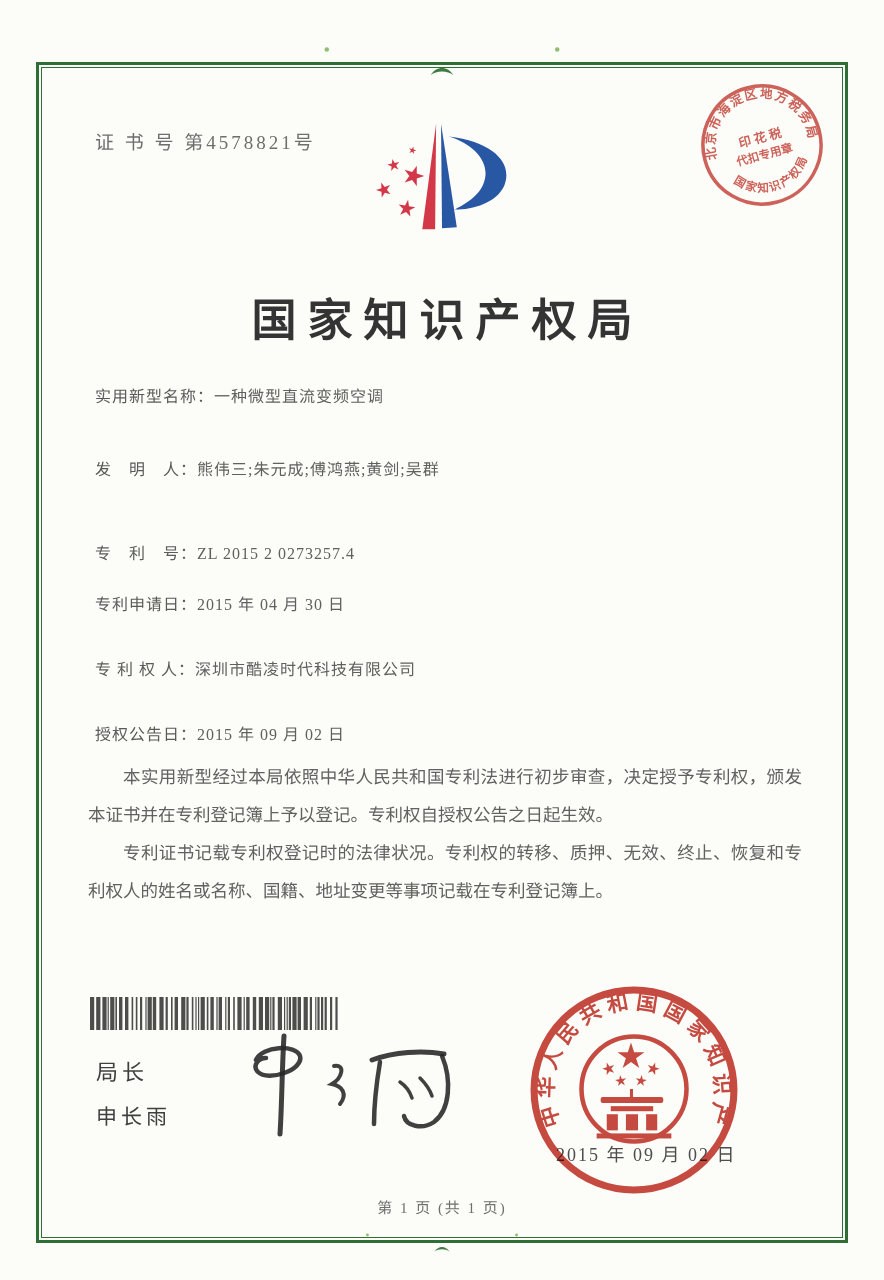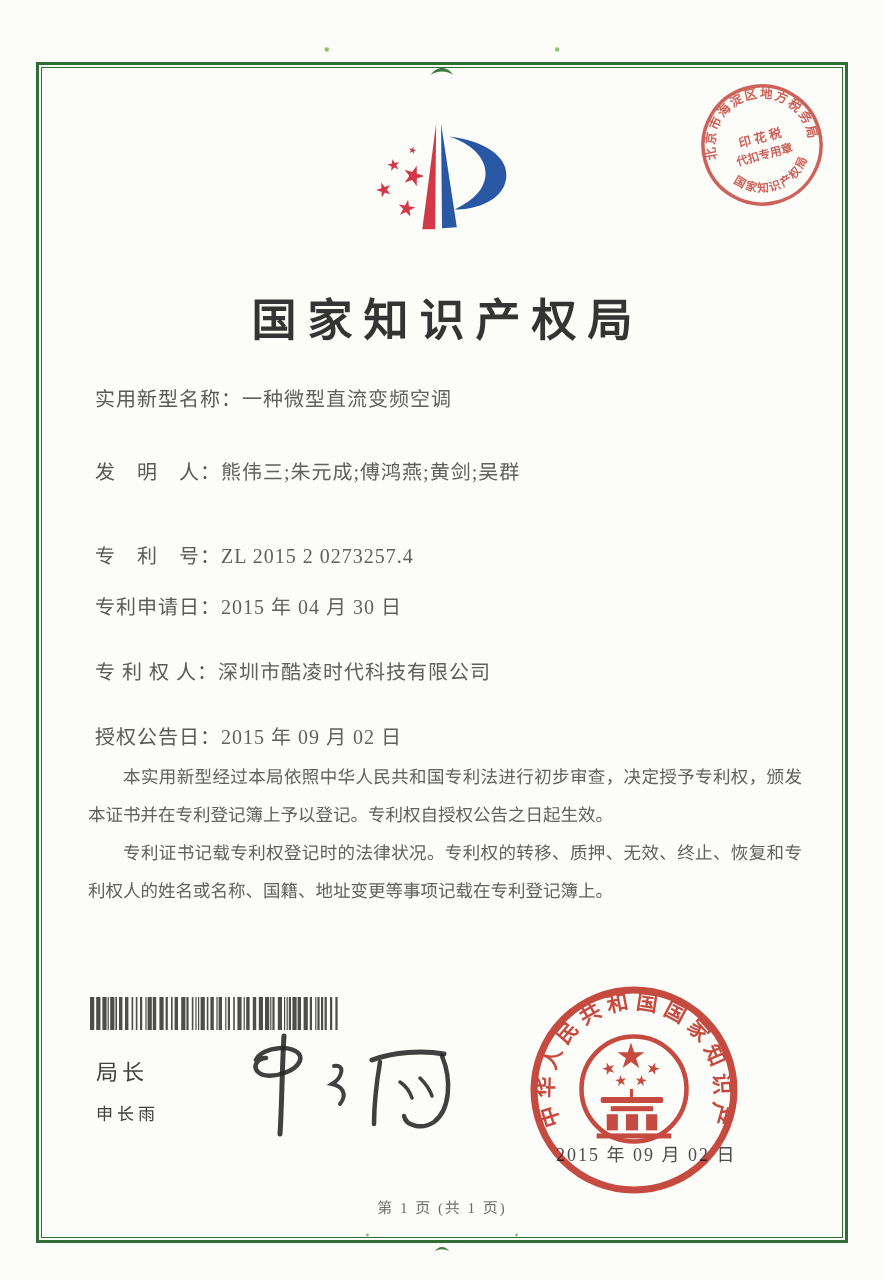--- a/index.html
+++ b/index.html
@@ -40,21 +40,21 @@
     opacity:.8; mix-blend-mode:multiply;
   }
   .title{
     position:absolute; left:0; top:254px; width:100%;
     text-align:center; font-size:45px; font-weight:600;
     letter-spacing:11px; text-indent:11px; color:#343434;
   }
 
   
   .fields{position:absolute; left:0; top:0; width:100%;}
-  .field{position:absolute; left:95px; font-size:20px; color:#5d5d5d;
+  .field{position:absolute; left:95px; font-size:16px; color:#5d5d5d;
          letter-spacing:1px; white-space:nowrap;}
   .field:nth-of-type(1){top:383px;}
   .field:nth-of-type(2){top:456px;}
   .field:nth-of-type(3){top:526px;margin-top:14px;}
   .field:nth-of-type(4){top:591px;}
   .field:nth-of-type(5){top:656px;}
   .field:nth-of-type(6){top:721px;}
   .field .lab{color:#5a5a5a;}
   .field .val{color:#606060;}
 
@@ -63,21 +63,21 @@
     position:absolute; left:88px; top:758px; width:714px;
     font-size:17.5px; line-height:38px; color:#616161; text-align:justify;
   }
   .body-text p{margin:0; text-indent:2em;}
 
   
   .barcode{position:absolute; left:90px; top:997px; width:256px; height:33px;}
   .barcode rect{fill:#2e2e2e; opacity:.85;}
   .director-title{position:absolute; left:96px; top:1054px; font-size:22px;
                   letter-spacing:4px; color:#3f3f3f;}
-  .director-name{position:absolute; left:96px; top:1100px; font-size:17px;
+  .director-name{position:absolute; left:96px; top:1100px; font-size:21px;
                  letter-spacing:4px; color:#3f3f3f;}
   .signature{position:absolute; left:222px; top:1026px; width:250px; height:118px;}
   .signature path{stroke:#262626; fill:none; stroke-linecap:round; opacity:.88;}
 
   .issue-date{
     position:absolute; left:556px; top:1140px; font-size:18px;
     letter-spacing:2px; color:#4d4d4d; z-index:1;
   }
   .office-seal{
     position:absolute; left:528px; top:984px; width:212px; height:212px;
@@ -137,20 +137,21 @@
   <svg class="curl curl-tr" viewBox="0 0 36 36">
       <use href="#curl-shape"></use>
     </svg>
   <svg class="curl curl-bl" viewBox="0 0 36 36">
       <use href="#curl-shape"></use>
     </svg>
   <svg class="curl curl-br" viewBox="0 0 36 36">
       <use href="#curl-shape"></use>
     </svg>
 
+  <div class="cert-no">证 书 号 第4578821号</div>
 
   <svg class="logo" viewBox="0 0 200 140">
     <polygon class="lred" points="92,14 78,121 91,121"></polygon>
     <polygon class="lblue" points="97,14 98,120 113,119"></polygon>
     <path class="lblue" d="M105,27 C152,33 170,55 161,77 C153,94 130,101 111,101 C128,92 140,83 142,67 C144,50 128,34 105,27 Z"></path>
     <use href="#star" class="lred" transform="translate(68,41) scale(4) rotate(14)"></use>
     <use href="#star" class="lred" transform="translate(49,56) scale(6.5) rotate(-12)"></use>
     <use href="#star" class="lred" transform="translate(69,67) scale(11) rotate(18)"></use>
     <use href="#star" class="lred" transform="translate(39,81) scale(8) rotate(-20)"></use>
     <use href="#star" class="lred" transform="translate(62,100) scale(9) rotate(10)"></use>

